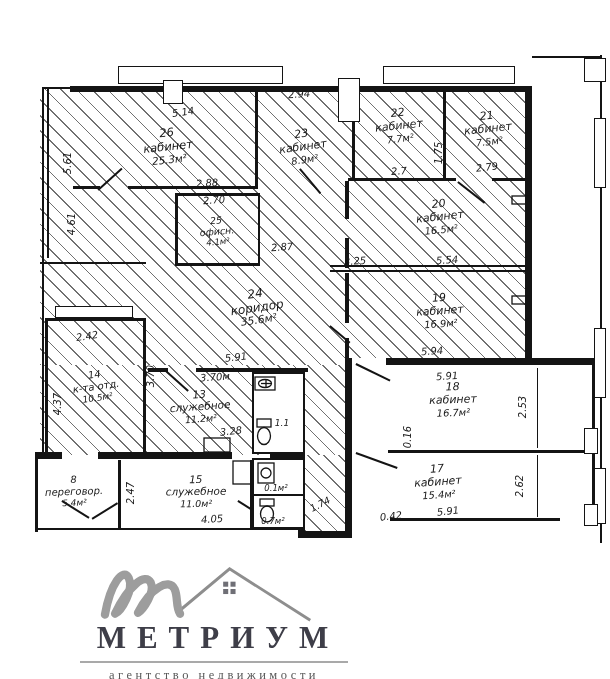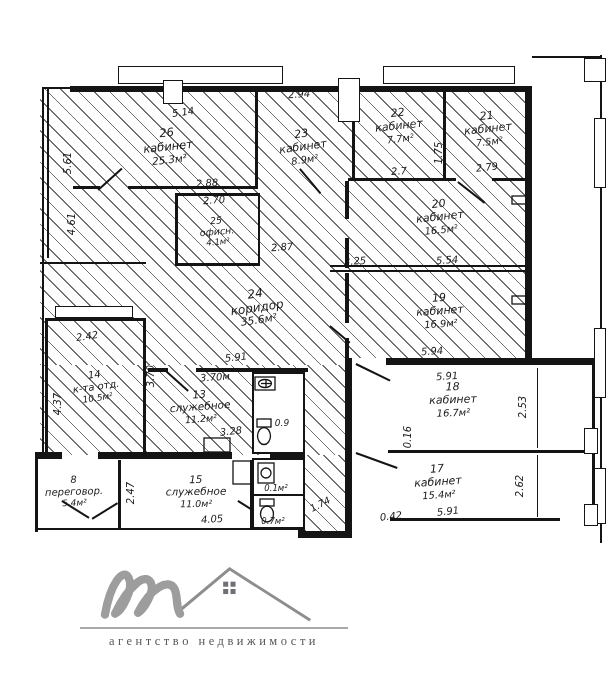--- a/index.html
+++ b/index.html
@@ -231,33 +231,34 @@
       <div class="dim" style="left: 67px; top: 163px; transform: translate(-50%, -50%) rotate(-90deg);">5.61</div>
       <div class="dim" style="left: 71px; top: 224px; transform: translate(-50%, -50%) rotate(-90deg);">4.61</div>
       <div class="dim" style="left: 87px; top: 336px; transform: translate(-50%, -50%) rotate(-8deg);">2.42</div>
       <div class="dim" style="left: 57px; top: 404px; transform: translate(-50%, -50%) rotate(-90deg);">4.37</div>
       <div class="dim" style="left: 150px; top: 376px; transform: translate(-50%, -50%) rotate(-90deg);">3.70</div>
       <div class="dim" style="left: 215px; top: 377px; transform: translate(-50%, -50%) rotate(-4deg);">3.70м</div>
       <div class="dim" style="left: 236px; top: 357px; transform: translate(-50%, -50%) rotate(-6deg);">5.91</div>
       <div class="dim" style="left: 231px; top: 431px; transform: translate(-50%, -50%) rotate(-6deg);">3.28</div>
       <div class="dim" style="left: 130px; top: 493px; transform: translate(-50%, -50%) rotate(-90deg);">2.47</div>
       <div class="dim" style="left: 212px; top: 519px; transform: translate(-50%, -50%) rotate(-4deg);">4.05</div>
-      <div class="small-lbl" style="left: 282px; top: 423px; font-size: 9px; transform: translate(-50%, -50%) rotate(0deg);">0.9</div>
+      <div class="small-lbl" style="left: 282px; top: 423px; font-size: 9px; transform: translate(-50%, -50%) rotate(0deg);">1.1</div>
       <div class="small-lbl" style="left: 276px; top: 488px; font-size: 8.5px; transform: translate(-50%, -50%) rotate(0deg);">0.1м²</div>
       <div class="small-lbl" style="left: 273px; top: 521px; font-size: 8.5px; transform: translate(-50%, -50%) rotate(0deg);">0.7м²</div>
       <div class="small-lbl" style="left: 320px; top: 504px; font-size: 9.5px; transform: translate(-50%, -50%) rotate(-28deg);">1.74</div>
     </div>
 
   <div class="logo">
     <svg class="logo-mark" viewBox="0 0 270 72">
       <path d="M97,60 L152,14 L240,70" fill="none" stroke="#8e8e8e" stroke-width="3.2"></path>
       <g fill="#6f6f76">
         <rect x="145" y="28" width="5.5" height="5.5"></rect>
         <rect x="153" y="28" width="5.5" height="5.5"></rect>
         <rect x="145" y="36" width="5.5" height="5.5"></rect>
         <rect x="153" y="36" width="5.5" height="5.5"></rect>
       </g>
       <path d="M16,64 C22,30 36,12 42,24 C48,36 34,60 27,63 C42,32 60,18 66,29 C71,39 58,58 52,62 C66,34 86,24 92,36 C96,45 93,55 98,63" fill="none" stroke="#9d9d9d" stroke-width="9" stroke-linecap="round" stroke-linejoin="round"></path>
     </svg>
+    <div class="logo-text">МЕТРИУМ</div>
     <div class="logo-rule"></div>
     <div class="logo-tagline">агентство недвижимости</div>
   </div>
 </div>
 
 </body></html>

